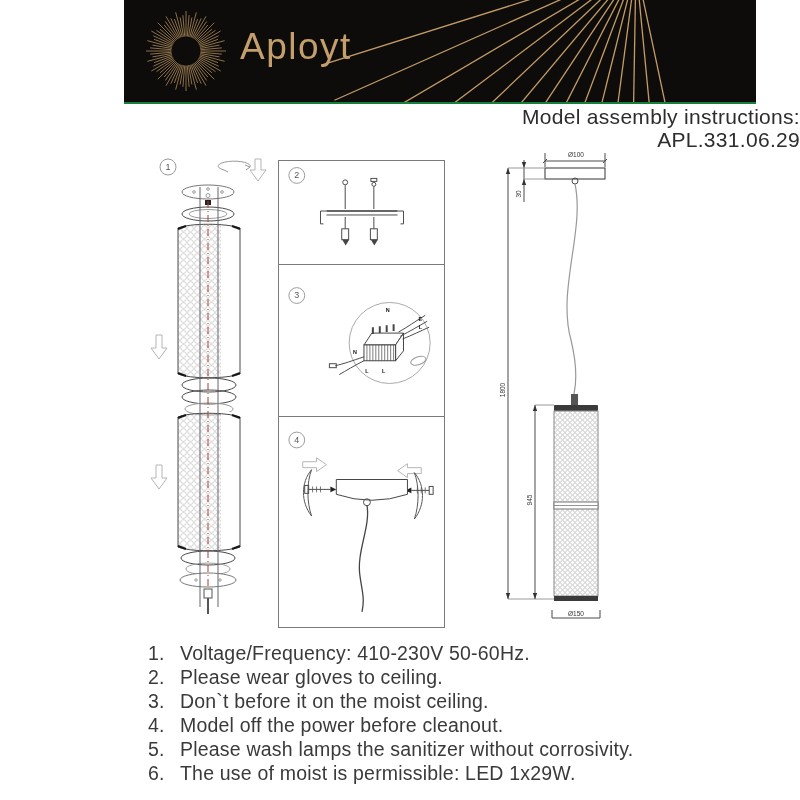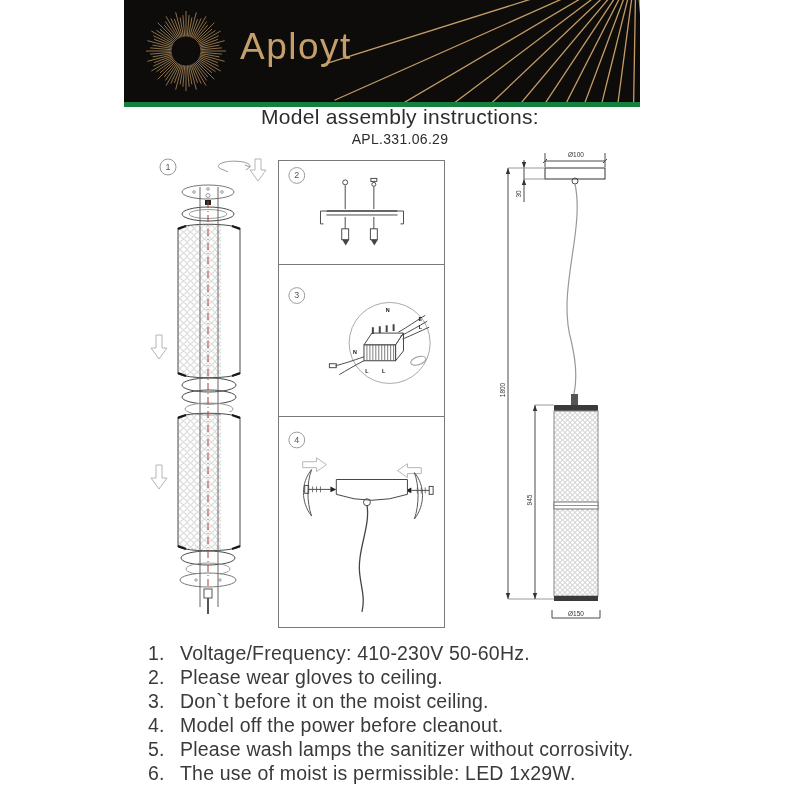--- a/index.html
+++ b/index.html
@@ -2,32 +2,32 @@
 <html><head>
 <meta charset="utf-8">
 <style>
   html,body{margin:0;padding:0;}
   body{
     width:800px;height:800px;background:#ffffff;position:relative;overflow:hidden;
     font-family:"Liberation Sans", sans-serif;color:#333;
   }
   
   .banner{
-    position:absolute;left:124px;top:0;width:516px;height:102px;
-    background:#0d0c0a;overflow:hidden;border-bottom:5px solid #15803d;
+    position:absolute;left:124px;top:0;width:632px;height:102px;
+    background:#0d0c0a;overflow:hidden;border-bottom:2px solid #15803d;
   }
   .banner svg{position:absolute;left:0;top:0;width:552px;height:102px;}
   .brand{
     position:absolute;left:116px;top:26px;font-size:37px;font-weight:400;
     letter-spacing:1.5px;color:#c49f6b;
   }
   
-  .title-block{position:absolute;left:0;top:105px;width:800px;text-align:center;color:#2d2d2d;}
+  .title-block{position:absolute;left:0;top:105px;width:800px;text-align:right;color:#2d2d2d;}
   .title-line{font-size:21px;line-height:23px;letter-spacing:0.3px;}
-  .model-line{font-size:14px;line-height:23px;letter-spacing:0.3px;}
+  .model-line{font-size:21px;line-height:23px;letter-spacing:0.3px;}
   
   .diagram-svg{position:absolute;}
   #step1-svg{left:138px;top:155px;}
   #dims-svg{left:495px;top:140px;}
   .panel{
     position:absolute;left:278px;width:167px;border:1px solid #7a7a7a;
     background:#fff;box-sizing:border-box;
   }
   #panel2{top:160px;height:105px;}
   #panel3{top:264px;height:153px;}

